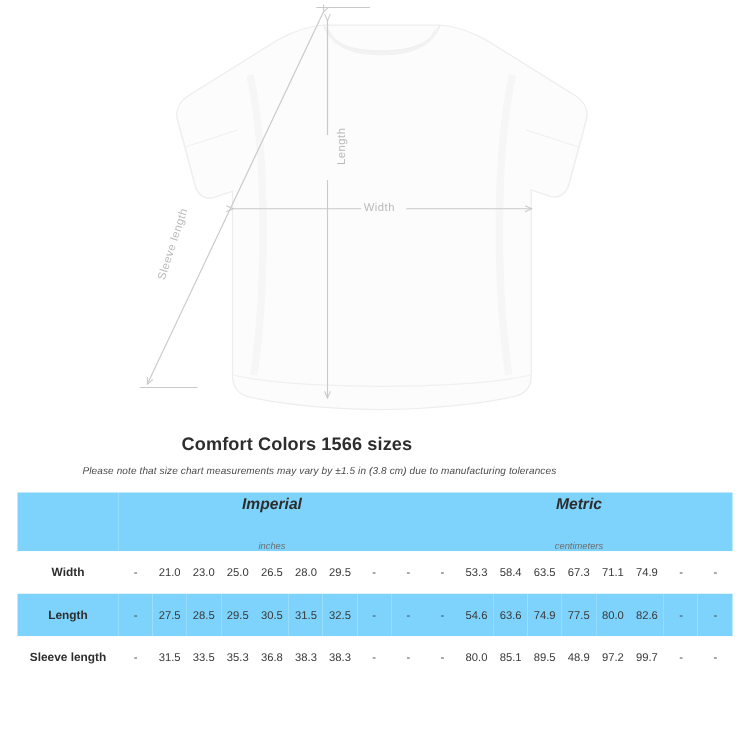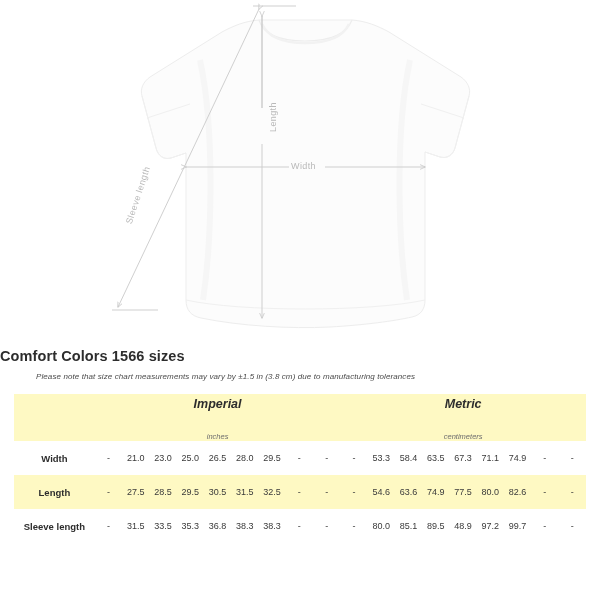--- a/index.html
+++ b/index.html
@@ -40,20 +40,21 @@
   .meas-label.diag {
     transform: rotate(-72deg);
     transform-origin: left top;
   }
 
   
   #title-block {
     position: absolute;
     left: 0; top: 348px;
     width: 475px;
+    text-align: center;
   }
   #chart-title {
     font-size: 14.5px;
     font-weight: bold;
     color: #2d2d2d;
     margin: 0;
     letter-spacing: .1px;
   }
   #chart-note {
     font-size: 8px;
@@ -100,21 +101,21 @@
     color: #6d6d6d;
     margin-top: 20px;
   }
 
   .head-row td { height: 30px; font-size: 9px; color: #3a3a3a; font-weight: bold; }
   .head-row td.size-head { font-size: 9.5px; }
 
   .data-row td { height: 34px; font-size: 9px; color: #3a3a3a; }
   .data-row td.rowhead { font-weight: bold; font-size: 9.5px; color: #2d2d2d; }
 
-  .shade { background: #fef9c3; }
+  .shade { background: #7dd3fc; }
   .plain { background: #ffffff; }
 </style>
 </head>
 <body>
 
 <div id="page">
 
   <div id="illustration">
     <svg width="600" height="345" viewBox="0 0 600 345" xmlns="http://www.w3.org/2000/svg">
       <defs>

